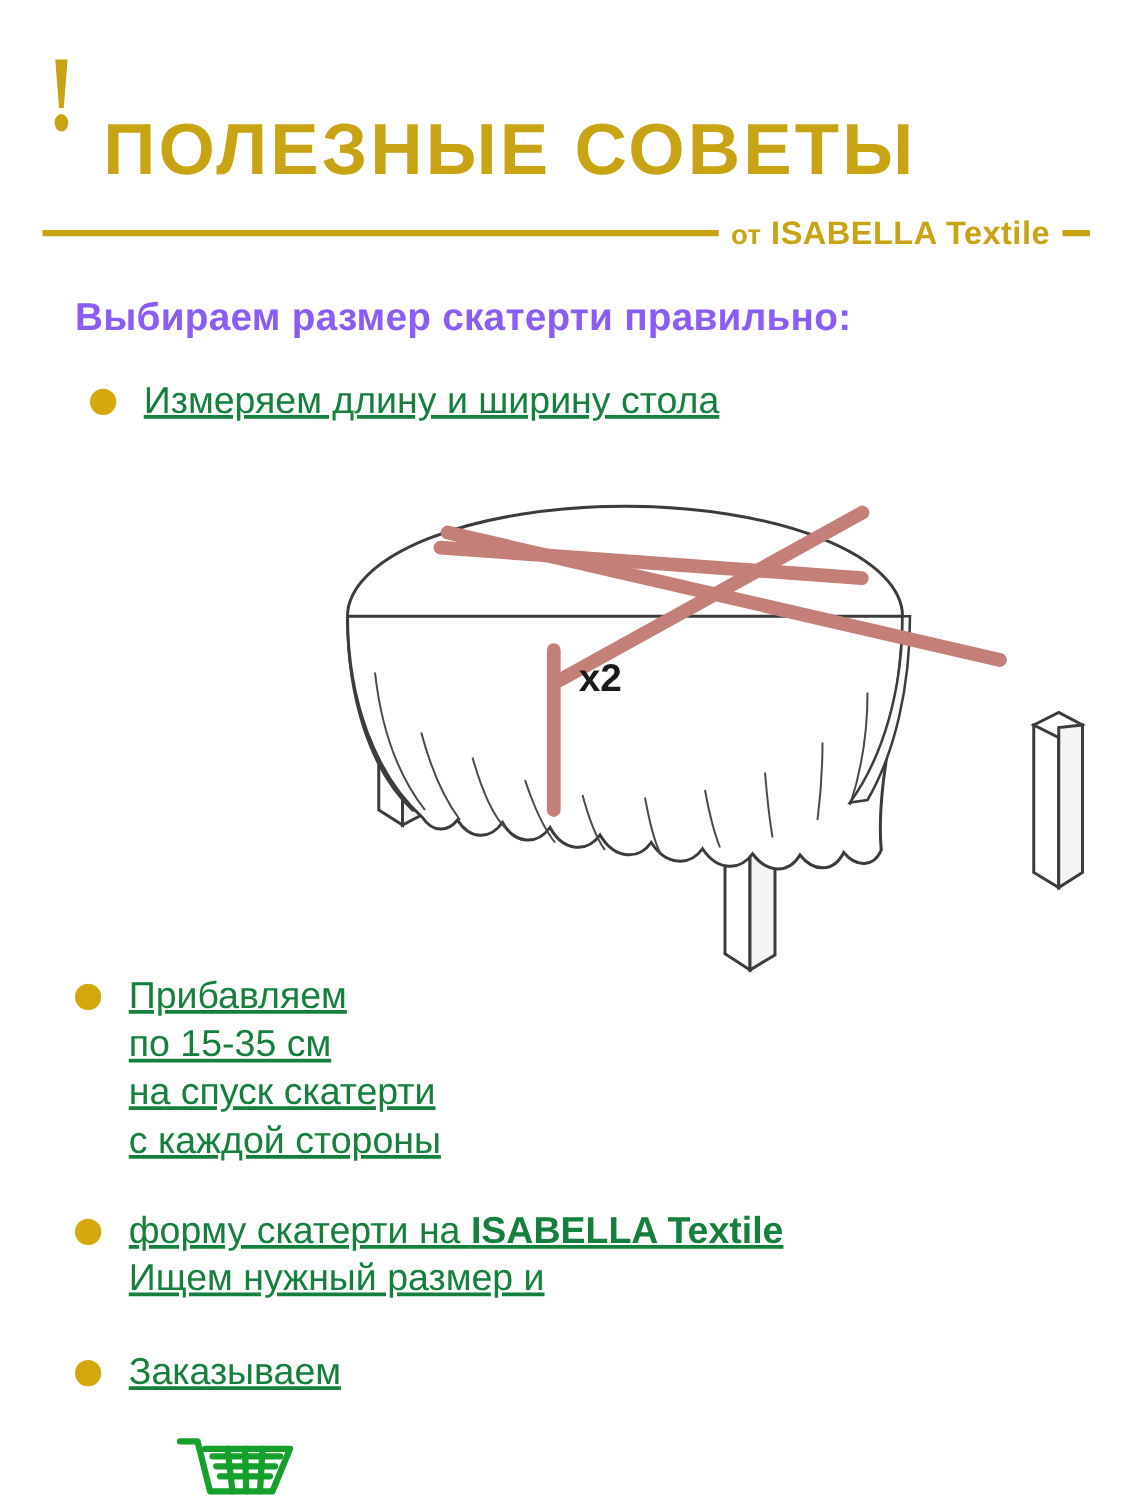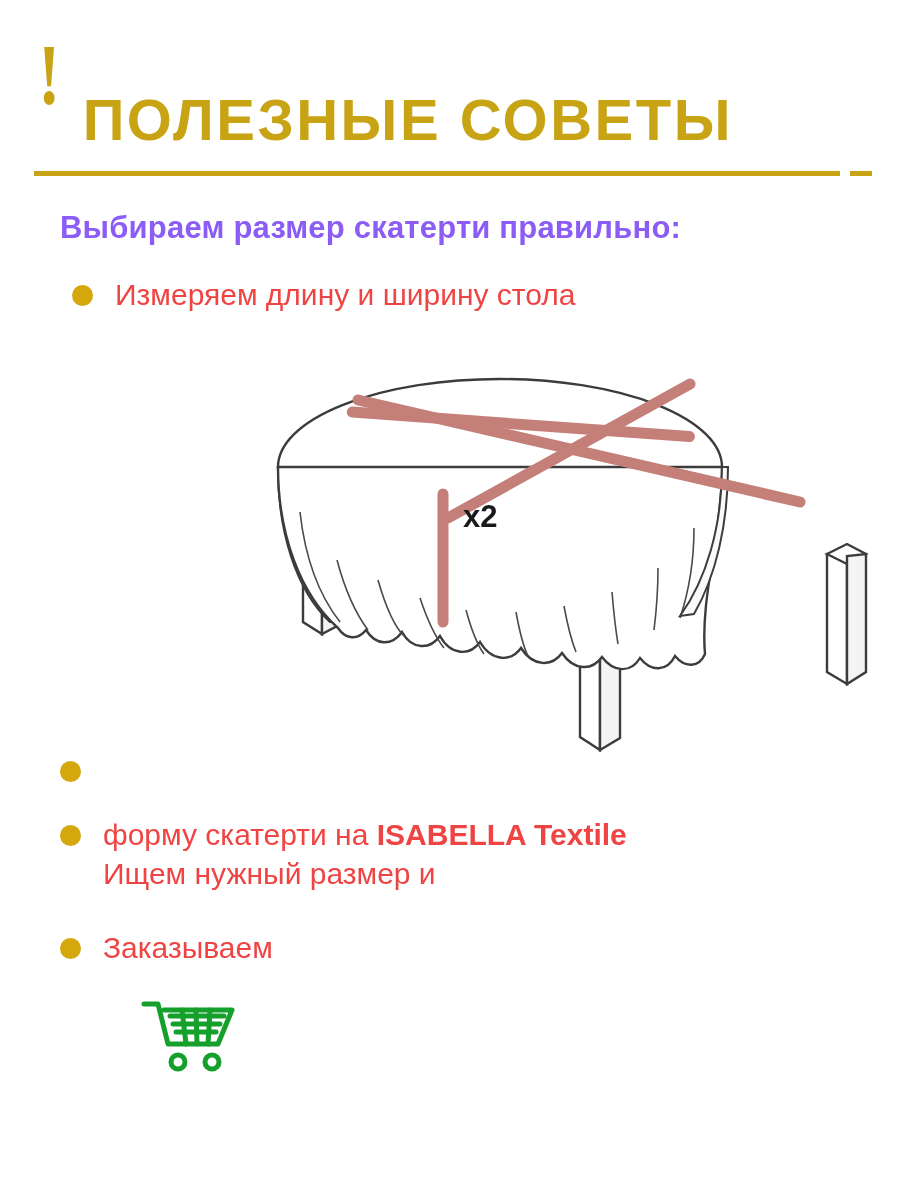--- a/index.html
+++ b/index.html
@@ -96,21 +96,22 @@
     width: 21px;
     height: 21px;
     border-radius: 50%;
     background: #d4a80d;
     flex: 0 0 auto;
     margin-top: 9px;
   }
   .bullet-text {
     font-size: 30px;
     line-height: 1.28;
-    color: #ef4444;
+    color: #15803d;
+    text-decoration: underline;
   }
   .bullet-1 { margin: 30px 0 0 72px; }
   .bullet-2 { margin: 0 0 0 60px; }
   .bullet-3 { margin: 34px 0 0 60px; }
   .bullet-4 { margin: 36px 0 0 60px; }
   .bullet-4 .bullet-text { display: flex; align-items: center; gap: 28px; flex-direction: column; }
   .bold-brand { font-weight: 700; }
 
   
   .illustration {
@@ -135,20 +136,24 @@
 </head>
 <body>
 
 <div class="header">
   <div class="header-row">
     <div class="excl-mark">!</div>
     <div class="main-title">ПОЛЕЗНЫЕ СОВЕТЫ</div>
   </div>
   <div class="subtitle-row">
     <div class="rule-left"></div>
+    <div class="brand-line">
+      <span class="small">от</span>
+      <span>ISABELLA Textile</span>
+    </div>
     <div class="rule-right"></div>
   </div>
 </div>
 
 <div class="section-heading">Выбираем размер скатерти правильно:</div>
 
 <div class="bullet-row bullet-1">
   <div class="dot"></div>
   <div class="bullet-text">Измеряем длину и ширину стола</div>
 </div>
@@ -224,20 +229,26 @@
       <line x1="690" y1="62" x2="448" y2="196" stroke="#c47f78" stroke-width="11"></line>
 
       <line x1="443" y1="172" x2="443" y2="300" stroke="#c47f78" stroke-width="11"></line>
     </g>
   </svg>
   <div class="x2-label">x2</div>
 </div>
 
 <div class="bullet-row bullet-2">
   <div class="dot"></div>
+  <div class="bullet-text">
+    <div>Прибавляем</div>
+    <div>по 15-35 см</div>
+    <div>на спуск скатерти</div>
+    <div>с каждой стороны</div>
+  </div>
 </div>
 
 <div class="bullet-row bullet-3">
   <div class="dot"></div>
   <div class="bullet-text">
     <div>
       <span>форму скатерти на </span><span class="bold-brand">ISABELLA Textile</span>
     </div>
     <div>Ищем нужный размер и</div>
   </div>

